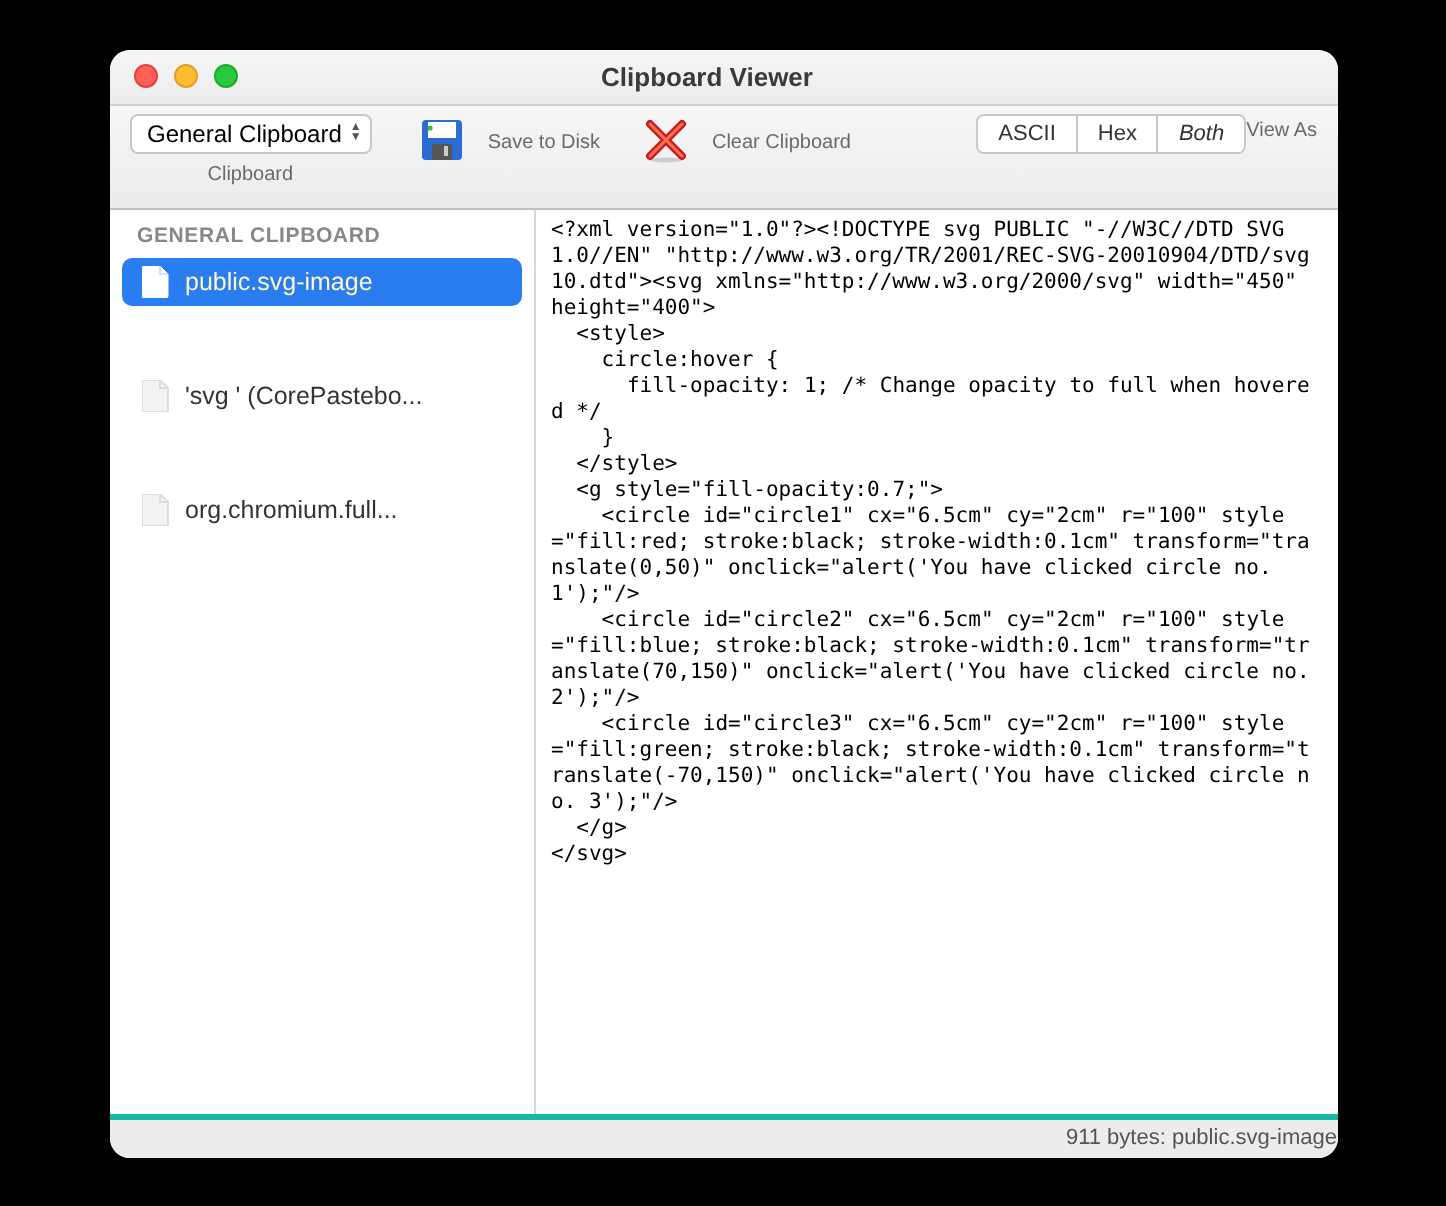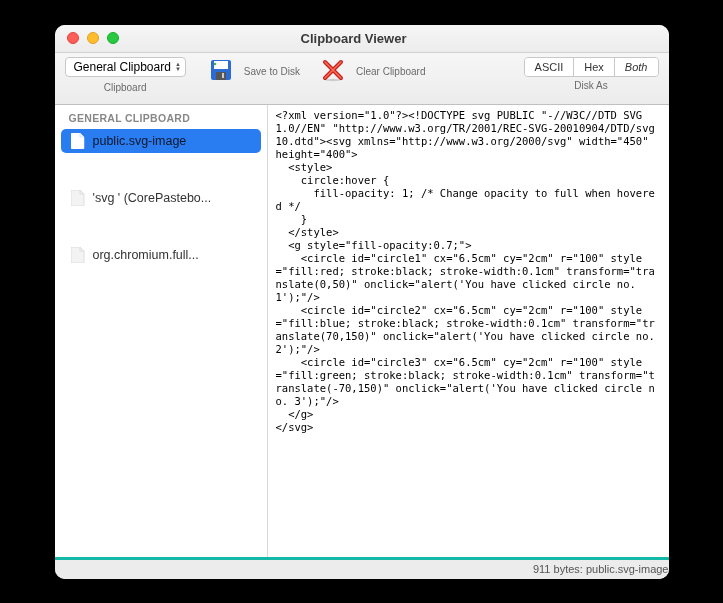--- a/index.html
+++ b/index.html
@@ -107,21 +107,21 @@
     .segmented div {
       padding: 2px 10px;
       font-size: 11px;
       background: #fff;
       border-right: 1px solid #c8c8c8;
       color: #333;
       display: flex;
       align-items: center;
     }
     .segmented div:last-child { border-right: none; font-style: italic; }
-    .view-as-group { display: flex; flex-direction: column; align-items: center; }
+    .view-as-group { display: flex; flex-direction: row; }
     .content {
       flex: 1;
       display: flex;
       overflow: hidden;
     }
     .sidebar {
       width: 213px;
       background: #fff;
       border-right: 1px solid #d8d8d8;
       overflow: hidden;
@@ -140,21 +140,21 @@
       font-size: 12.5px;
       gap: 8px;
       color: #333;
       white-space: nowrap;
       text-overflow: ellipsis;
       overflow: hidden;
       margin-top: 33px;
     }
     .sidebar-item.selected {
       background: #2a7cf1;
-      color: #0f172a;
+      color: #fef9c3;
       border-radius: 5px;
       margin: 0 6px;
       padding-left: 10px;
     }
     .file-icon { width: 14px; height: 16px; flex-shrink: 0; }
     .main {
       flex: 1;
       overflow: auto;
       padding: 4px 8px;
     }
@@ -231,21 +231,21 @@
     </div>
 
     <div class="tb-spacer"></div>
 
     <div class="view-as-group">
       <div class="segmented">
         <div>ASCII</div>
         <div>Hex</div>
         <div>Both</div>
       </div>
-      <div class="tb-label">Disk As</div>
+      <div class="tb-label">View As</div>
     </div>
   </div>
 
   <div class="content">
     <div class="sidebar">
       <div class="sidebar-header">GENERAL CLIPBOARD</div>
 
       <div class="sidebar-item selected">
         <svg class="file-icon" viewBox="0 0 14 16">
           <path d="M1 0 h8 l4 4 v11 a1 1 0 0 1 -1 1 h-11 a1 1 0 0 1 -1 -1 v-14 a1 1 0 0 1 1 -1 z" fill="#fff" stroke="#fff" stroke-width="0.5"></path>

